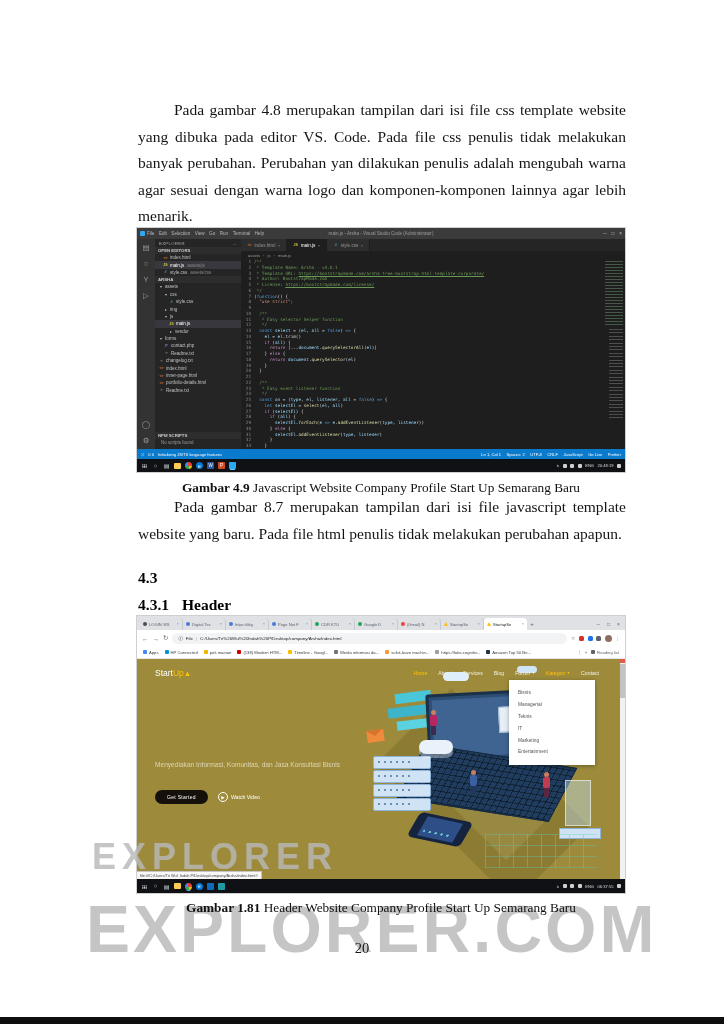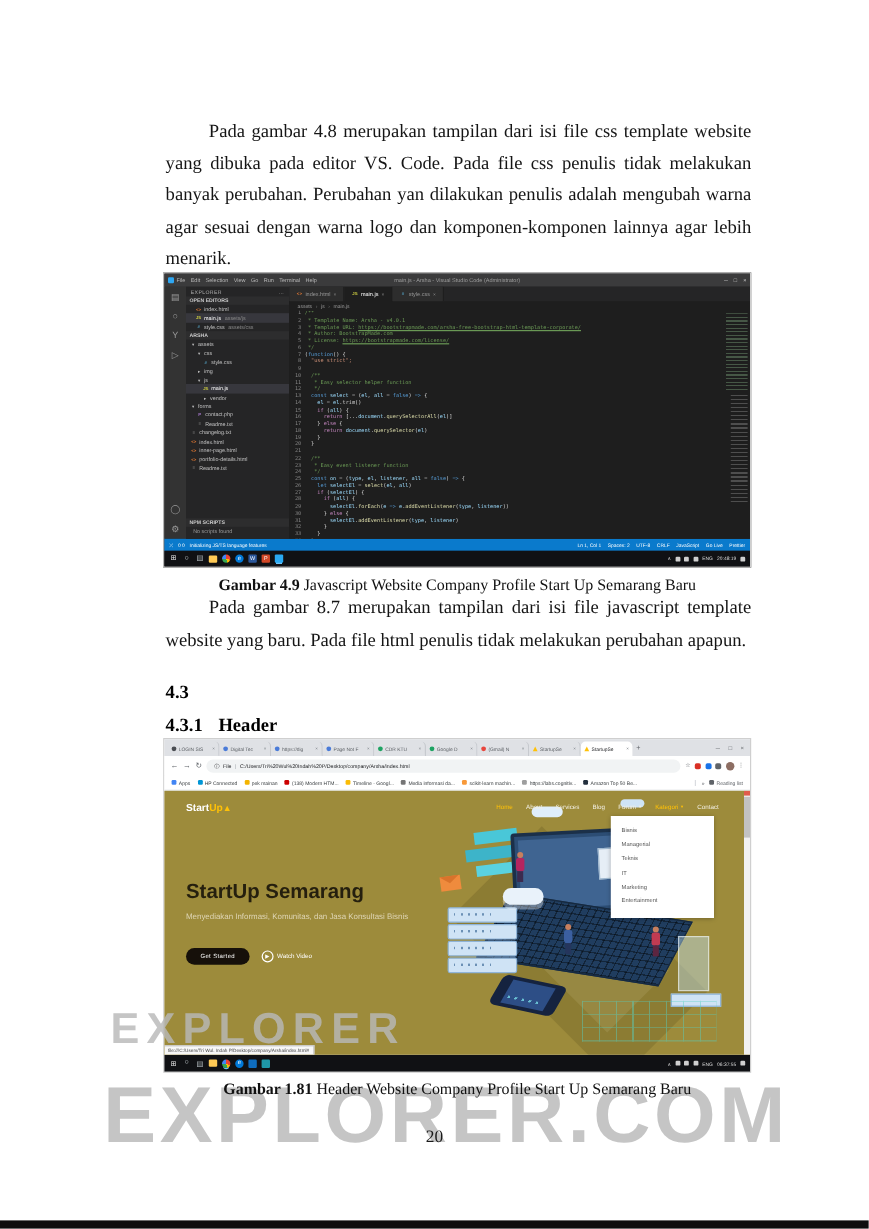--- a/index.html
+++ b/index.html
@@ -84,21 +84,21 @@
 .br-omni-sep{color:#9aa0a6}
 .br-actions{display:flex;gap:3.5px;align-items:center}
 .br-ext{width:5px;height:5px;border-radius:1.5px}
 .br-avatar{width:7px;height:7px;border-radius:50%;background:#8d6e63}
 .br-bookmarks{height:13px;display:flex;align-items:center;gap:6px;padding:0 6px;font-size:4.2px;color:#3c4043;background:#fff;border-bottom:1px solid #e4e6e8;white-space:nowrap;overflow:hidden;flex:none}
 .bm{display:flex;align-items:center;gap:2px}
 .bm-ic{width:4px;height:4px;border-radius:1px;flex:none}
 .bm-last{margin-left:auto;display:flex;gap:4px;align-items:center;border-left:1px solid #dadce0;padding-left:5px;color:#5f6368}
 
 .br-content{height:220px;background:#9d8b3b;position:relative;overflow:hidden;flex:none}
-.site-logo{position:absolute;left:18px;top:9px;font-size:8.5px;font-weight:bold;color:#fff;z-index:4}
+.site-logo{position:absolute;left:18px;top:9px;font-size:8.5px;font-weight:normal;color:#fff;z-index:4}
 .site-logo .up{color:#ffc107}
 .site-logo .tri{color:#ffc107;font-size:7.5px}
 #site-nav{position:absolute;right:26px;top:11px;display:flex;gap:11px;font-size:5.2px;color:#f2efe2;z-index:4}
 #site-nav .active{color:#ffc107}
 .caret{font-size:3.4px;vertical-align:1px}
 #site-dropdown{position:absolute;left:372px;top:21px;width:86px;background:#ffffff;box-shadow:0 1px 4px rgba(0,0,0,.35);padding:7px 0;z-index:6;display:flex;flex-direction:column}
 .dd-item{padding:3.4px 9px;font-size:4.8px;color:#555}
 .hero-title{position:absolute;left:18px;top:74px;font-size:17px;font-weight:bold;color:#251f0e;z-index:4}
 .hero-sub{position:absolute;left:18px;top:101px;width:190px;font-size:6.6px;line-height:9.2px;color:#ded5b4;z-index:4}
 .hero-ctas{position:absolute;left:18px;top:131px;display:flex;align-items:center;gap:10px;z-index:4}
@@ -517,21 +517,20 @@
         <span class="">Contact</span>
       </div>
     <div id="site-dropdown">
         <span class="dd-item">Bisnis</span>
         <span class="dd-item">Managerial</span>
         <span class="dd-item">Teknis</span>
         <span class="dd-item">IT</span>
         <span class="dd-item">Marketing</span>
         <span class="dd-item">Entertainment</span>
       </div>
-    <div class="hero-title">StartUp Semarang</div>
     <div class="hero-sub">Menyediakan Informasi, Komunitas, dan Jasa Konsultasi Bisnis</div>
     <div class="hero-ctas">
       <span class="btn-get">Get Started</span>
       <span class="btn-watch">
           <span class="play">▶</span>
           <span>Watch Video</span>
         </span>
     </div>
     <div id="illu">
       <div class="g1"></div>

